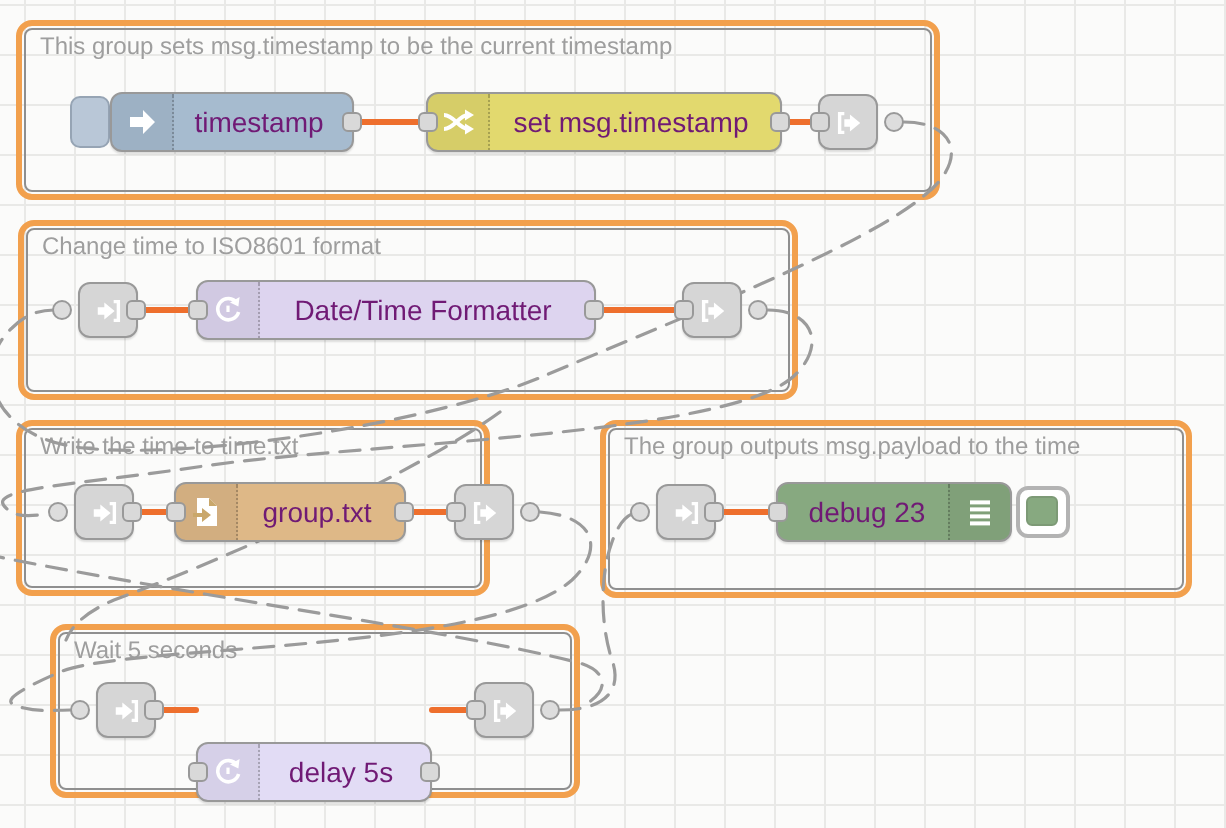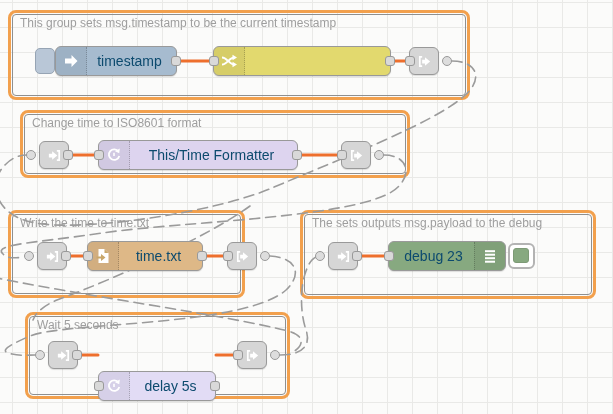--- a/index.html
+++ b/index.html
@@ -7,37 +7,37 @@
     background-color:#fbfbfa;
     background-image:linear-gradient(to right,#e9e9e7 1px,transparent 1px),
                      linear-gradient(to bottom,#e9e9e7 1px,transparent 1px);
     background-size:25px 25px;background-position:12px 2px;
     font-family:"Liberation Sans",sans-serif;}
   
   .group{position:absolute;border:3px solid #f2a04d;border-radius:8px;box-sizing:border-box;z-index:1;}
   .group-inner{position:absolute;inset:1px;border:1px solid #8f8f8f;border-radius:4px;}
   .group-label{position:absolute;left:9px;top:3px;font-size:12px;color:#9e9e9e;white-space:nowrap;}
   #g1{left:8px;top:10px;width:462px;height:90px;}
-  #g2{left:20px;top:110px;width:390px;height:68px;padding-left:20px;}
+  #g2{left:9px;top:110px;width:390px;height:90px;padding-left:20px;}
   #g3{left:8px;top:210px;width:237px;height:88px;}
   #g4{left:300px;top:210px;width:296px;height:89px;}
   #g5{left:25px;top:312px;width:265px;height:87px;}
   
   svg.wires{position:absolute;left:0;top:0;z-index:2;overflow:visible;}
   .wire{stroke:#ee6f2d;stroke-width:3;fill:none;stroke-linecap:round;}
   .linkwire{stroke:#9b9b9b;stroke-width:1.6;stroke-dasharray:10 6;fill:none;stroke-linecap:round;}
   
   .node{position:absolute;height:30px;border:1px solid #999;border-radius:6px;box-sizing:border-box;z-index:3;
         box-shadow:0 1px 1px rgba(0,0,0,0.12);}
   .icon-region{position:absolute;top:0;bottom:0;width:30px;background:rgba(0,0,0,0.05);
         display:flex;align-items:center;justify-content:center;}
   .icon-left{left:0;border-right:1px dotted rgba(0,0,0,0.22);border-radius:5px 0 0 5px;}
   .icon-right{right:0;border-left:1px dotted rgba(0,0,0,0.22);border-radius:0 5px 5px 0;}
   .node-label{position:absolute;top:0;bottom:0;left:31px;right:4px;display:flex;align-items:center;
-        justify-content:center;font-size:14px;color:#0c4a6e;white-space:nowrap;}
+        justify-content:center;font-size:14px;color:#701a75;white-space:nowrap;}
   .node-label.lbl-right{left:4px;right:31px;}
   .italic{}
   #n-inject{left:55px;top:46px;width:122px;background:#a6bbcf;}
   #n-change{left:213px;top:46px;width:178px;background:#e2d96e;}
   #n-datetime{left:98px;top:140px;width:200px;background:#ddd4ef;}
   #n-file{left:87px;top:241px;width:116px;background:#deb887;}
   #n-debug{left:388px;top:241px;width:118px;background:#87a980;}
   #n-delay{left:98px;top:340px;width:118px;background:#e2dcf5;margin-top:31px;}
   
   .linknode{position:absolute;width:30px;height:28px;background:#d6d6d6;border:1px solid #999;
@@ -78,21 +78,21 @@
   <div class="group" id="g2">
     <div class="group-inner"></div>
     <div class="group-label">Change time to ISO8601 format</div>
   </div>
   <div class="group" id="g3">
     <div class="group-inner"></div>
     <div class="group-label">Write the time to time.txt</div>
   </div>
   <div class="group" id="g4">
     <div class="group-inner"></div>
-    <div class="group-label">The sets outputs msg.payload to the debug</div>
+    <div class="group-label">The group outputs msg.payload to the time</div>
   </div>
   <div class="group" id="g5">
     <div class="group-inner"></div>
     <div class="group-label">Wait 5 seconds</div>
   </div>
 
   <svg class="wires" width="613" height="414" viewBox="0 0 613 414">
 
     <path class="wire" d="M177 61 L213 61"></path>
     <path class="wire" d="M391 61 L409 61"></path>
@@ -126,20 +126,21 @@
 
   <div class="node" id="n-change">
     <div class="icon-region icon-left">
       <svg class="icon" width="16" height="16" viewBox="0 0 16 16">
         <path d="M1 4.5 C6 4.5 8.5 11.5 13 11.5" stroke="#fff" stroke-width="2" fill="none"></path>
         <path d="M1 11.5 C6 11.5 8.5 4.5 13 4.5" stroke="#fff" stroke-width="2" fill="none"></path>
         <path d="M11.5 1.8 L16 4.5 L11.5 7.2 z" fill="#fff"></path>
         <path d="M11.5 8.8 L16 11.5 L11.5 14.2 z" fill="#fff"></path>
       </svg>
     </div>
+    <div class="node-label">set msg.timestamp</div>
     <span class="port pl"></span>
     <span class="port pr"></span>
   </div>
 
   <div class="linknode" id="l1out">
     <svg class="icon" width="15" height="15" viewBox="0 0 16 16">
       <path d="M5.5 3 H3 V13 H5.5" stroke="#fff" stroke-width="1.8" fill="none"></path>
       <path d="M5.5 6 h3 V3.5 L14 8 L8.5 12.5 V10 H5.5 z" fill="#fff"></path>
     </svg>
     <span class="port pl"></span>
@@ -156,21 +157,21 @@
   </div>
 
   <div class="node" id="n-datetime">
     <div class="icon-region icon-left">
       <svg class="icon" width="16" height="16" viewBox="0 0 16 16">
         <path d="M12.5 4.5 A5.3 5.3 0 1 0 13.3 9" stroke="#fff" stroke-width="1.8" fill="none"></path>
         <path d="M13.8 1.5 L13.2 6.2 L9 4.2 z" fill="#fff"></path>
         <path d="M8 9 L8 5.8" stroke="#fff" stroke-width="1.6"></path>
       </svg>
     </div>
-    <div class="node-label">This/Time Formatter</div>
+    <div class="node-label">Date/Time Formatter</div>
     <span class="port pl"></span>
     <span class="port pr"></span>
   </div>
 
   <div class="linknode" id="l2out">
     <svg class="icon" width="15" height="15" viewBox="0 0 16 16">
       <path d="M5.5 3 H3 V13 H5.5" stroke="#fff" stroke-width="1.8" fill="none"></path>
       <path d="M5.5 6 h3 V3.5 L14 8 L8.5 12.5 V10 H5.5 z" fill="#fff"></path>
     </svg>
     <span class="port pl"></span>
@@ -187,21 +188,21 @@
   </div>
 
   <div class="node" id="n-file">
     <div class="icon-region icon-left">
       <svg class="icon" width="16" height="16" viewBox="0 0 16 16">
         <path d="M3.5 1 h6 l4 4 v10 h-10 z" fill="#fff"></path>
         <path d="M9.5 1 l4 4 h-4 z" fill="#c9a76b"></path>
         <path d="M1.5 8.5 h4.5 V6 L10.5 9.5 L6 13 V10.5 H1.5 z" fill="#c9a76b"></path>
       </svg>
     </div>
-    <div class="node-label">time.txt</div>
+    <div class="node-label">group.txt</div>
     <span class="port pl"></span>
     <span class="port pr"></span>
   </div>
 
   <div class="linknode" id="l3out">
     <svg class="icon" width="15" height="15" viewBox="0 0 16 16">
       <path d="M5.5 3 H3 V13 H5.5" stroke="#fff" stroke-width="1.8" fill="none"></path>
       <path d="M5.5 6 h3 V3.5 L14 8 L8.5 12.5 V10 H5.5 z" fill="#fff"></path>
     </svg>
     <span class="port pl"></span>

